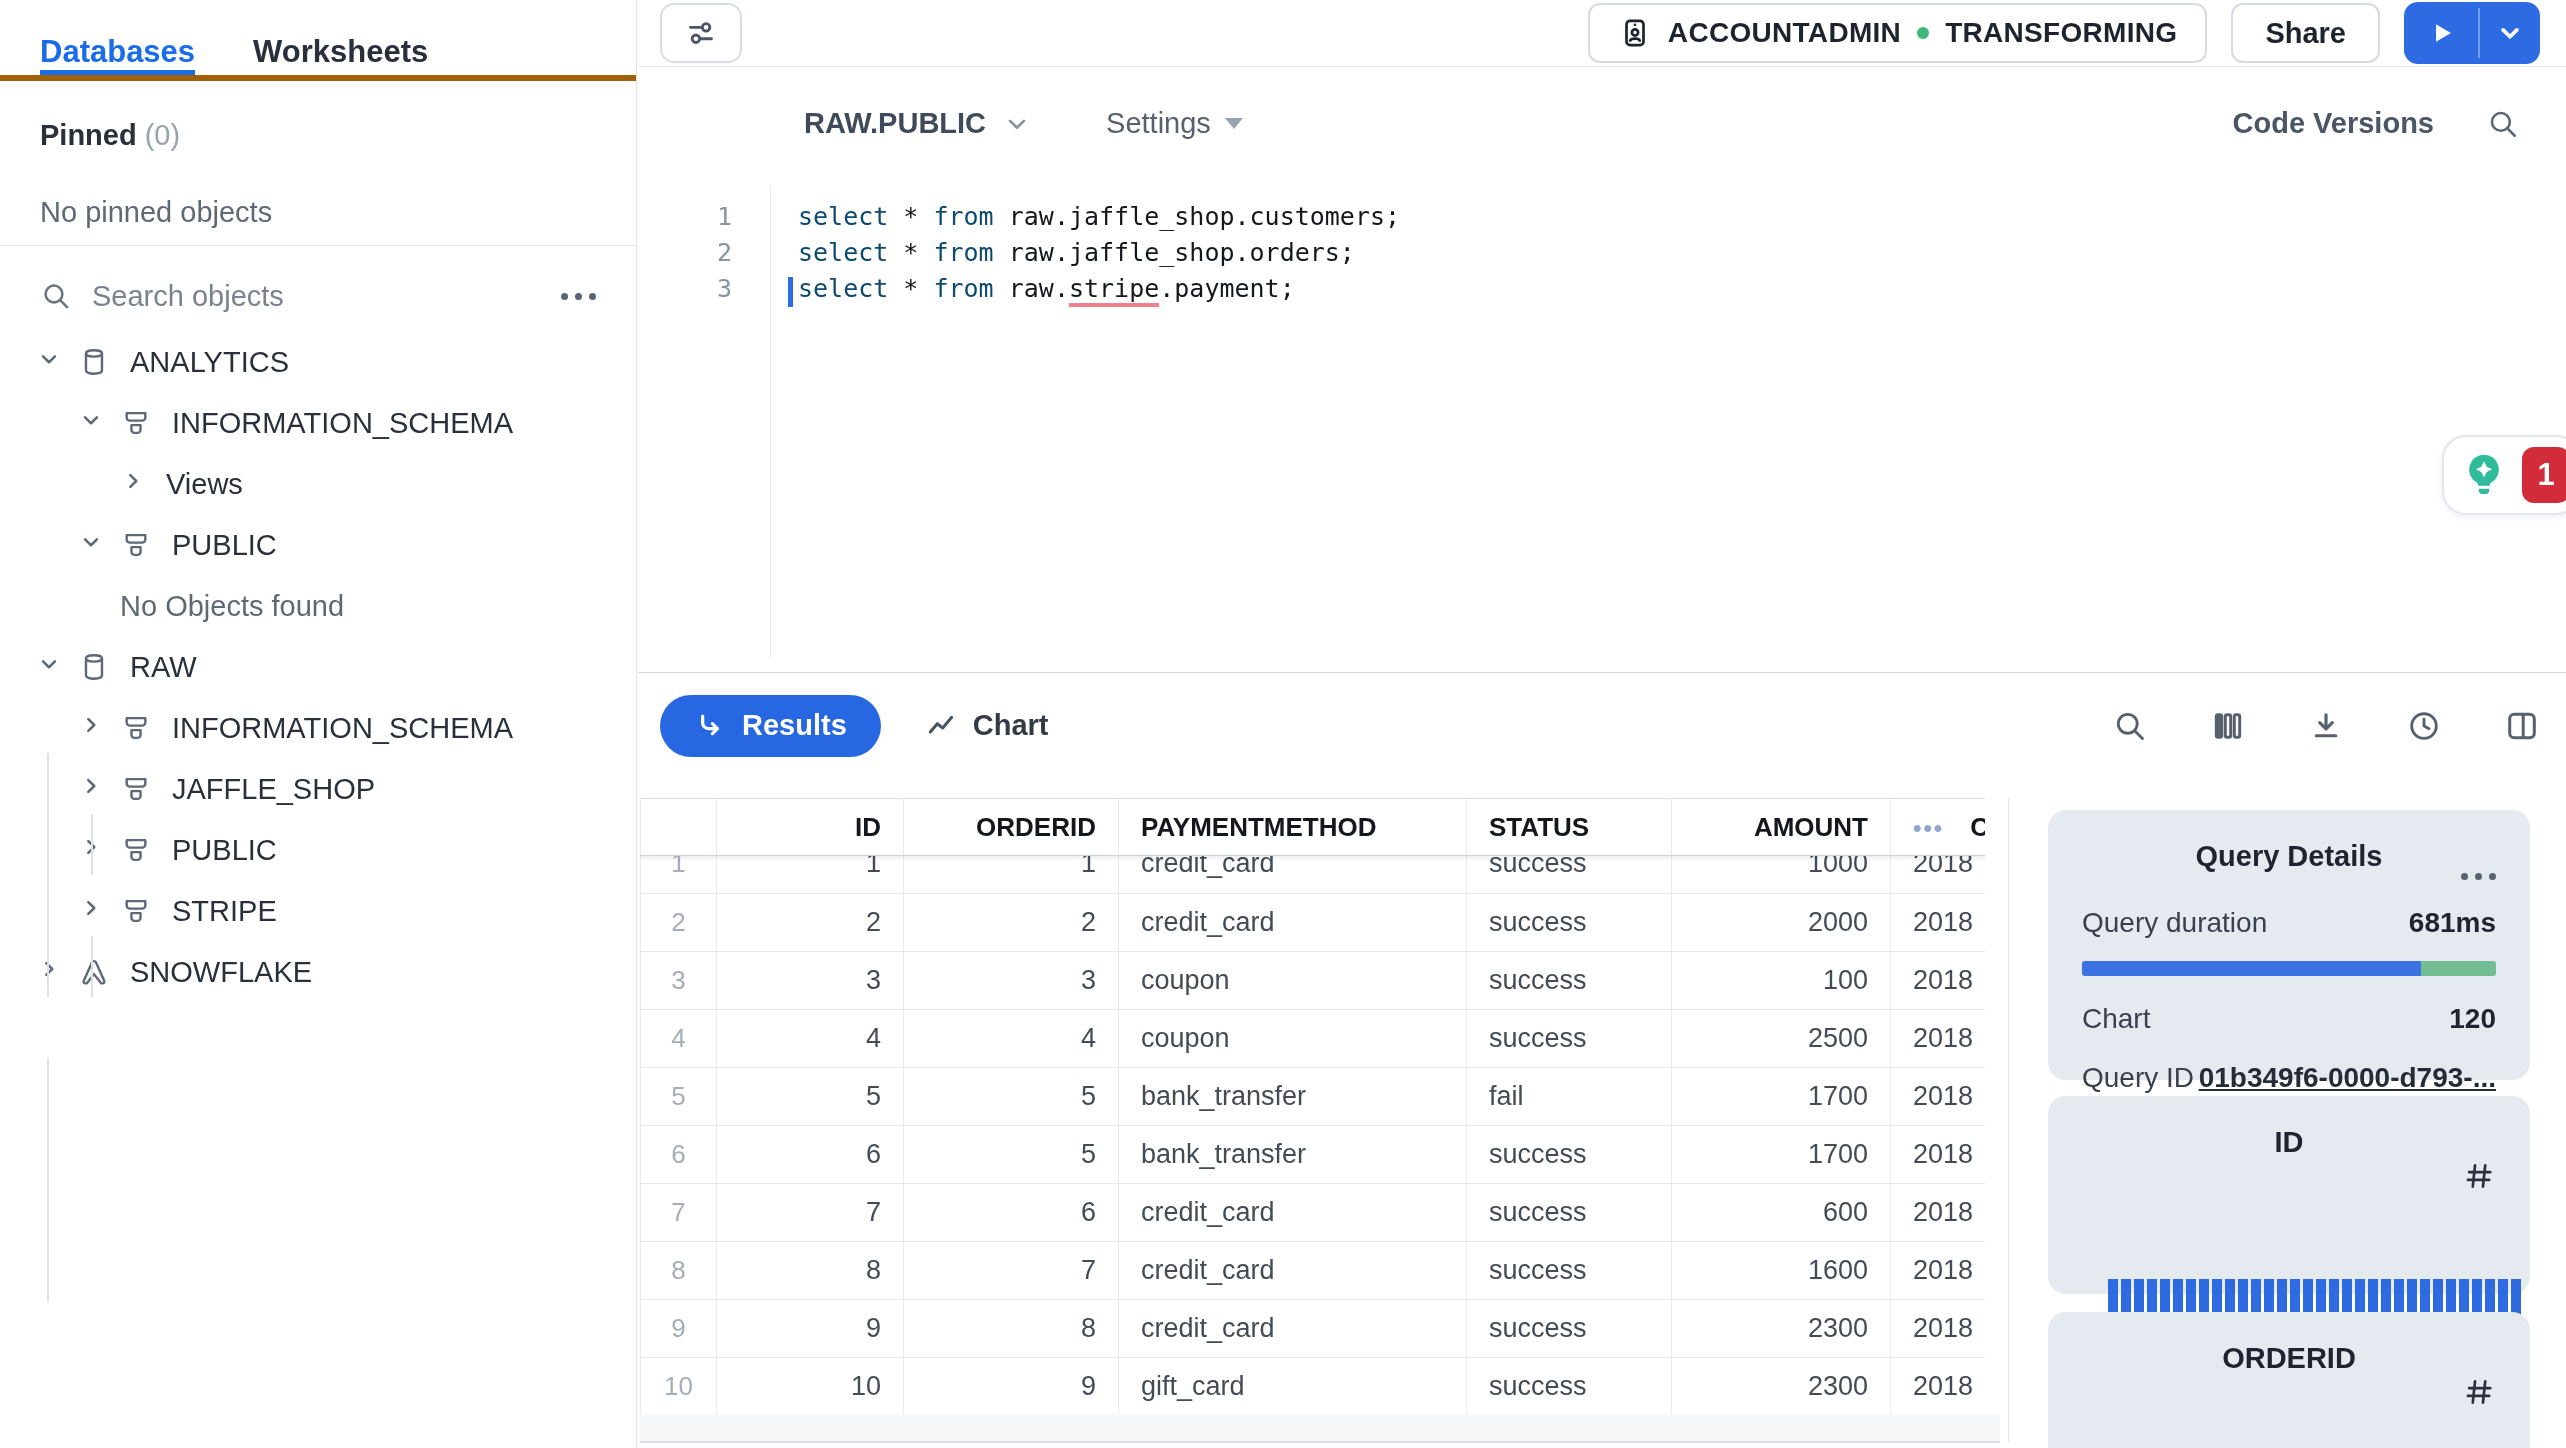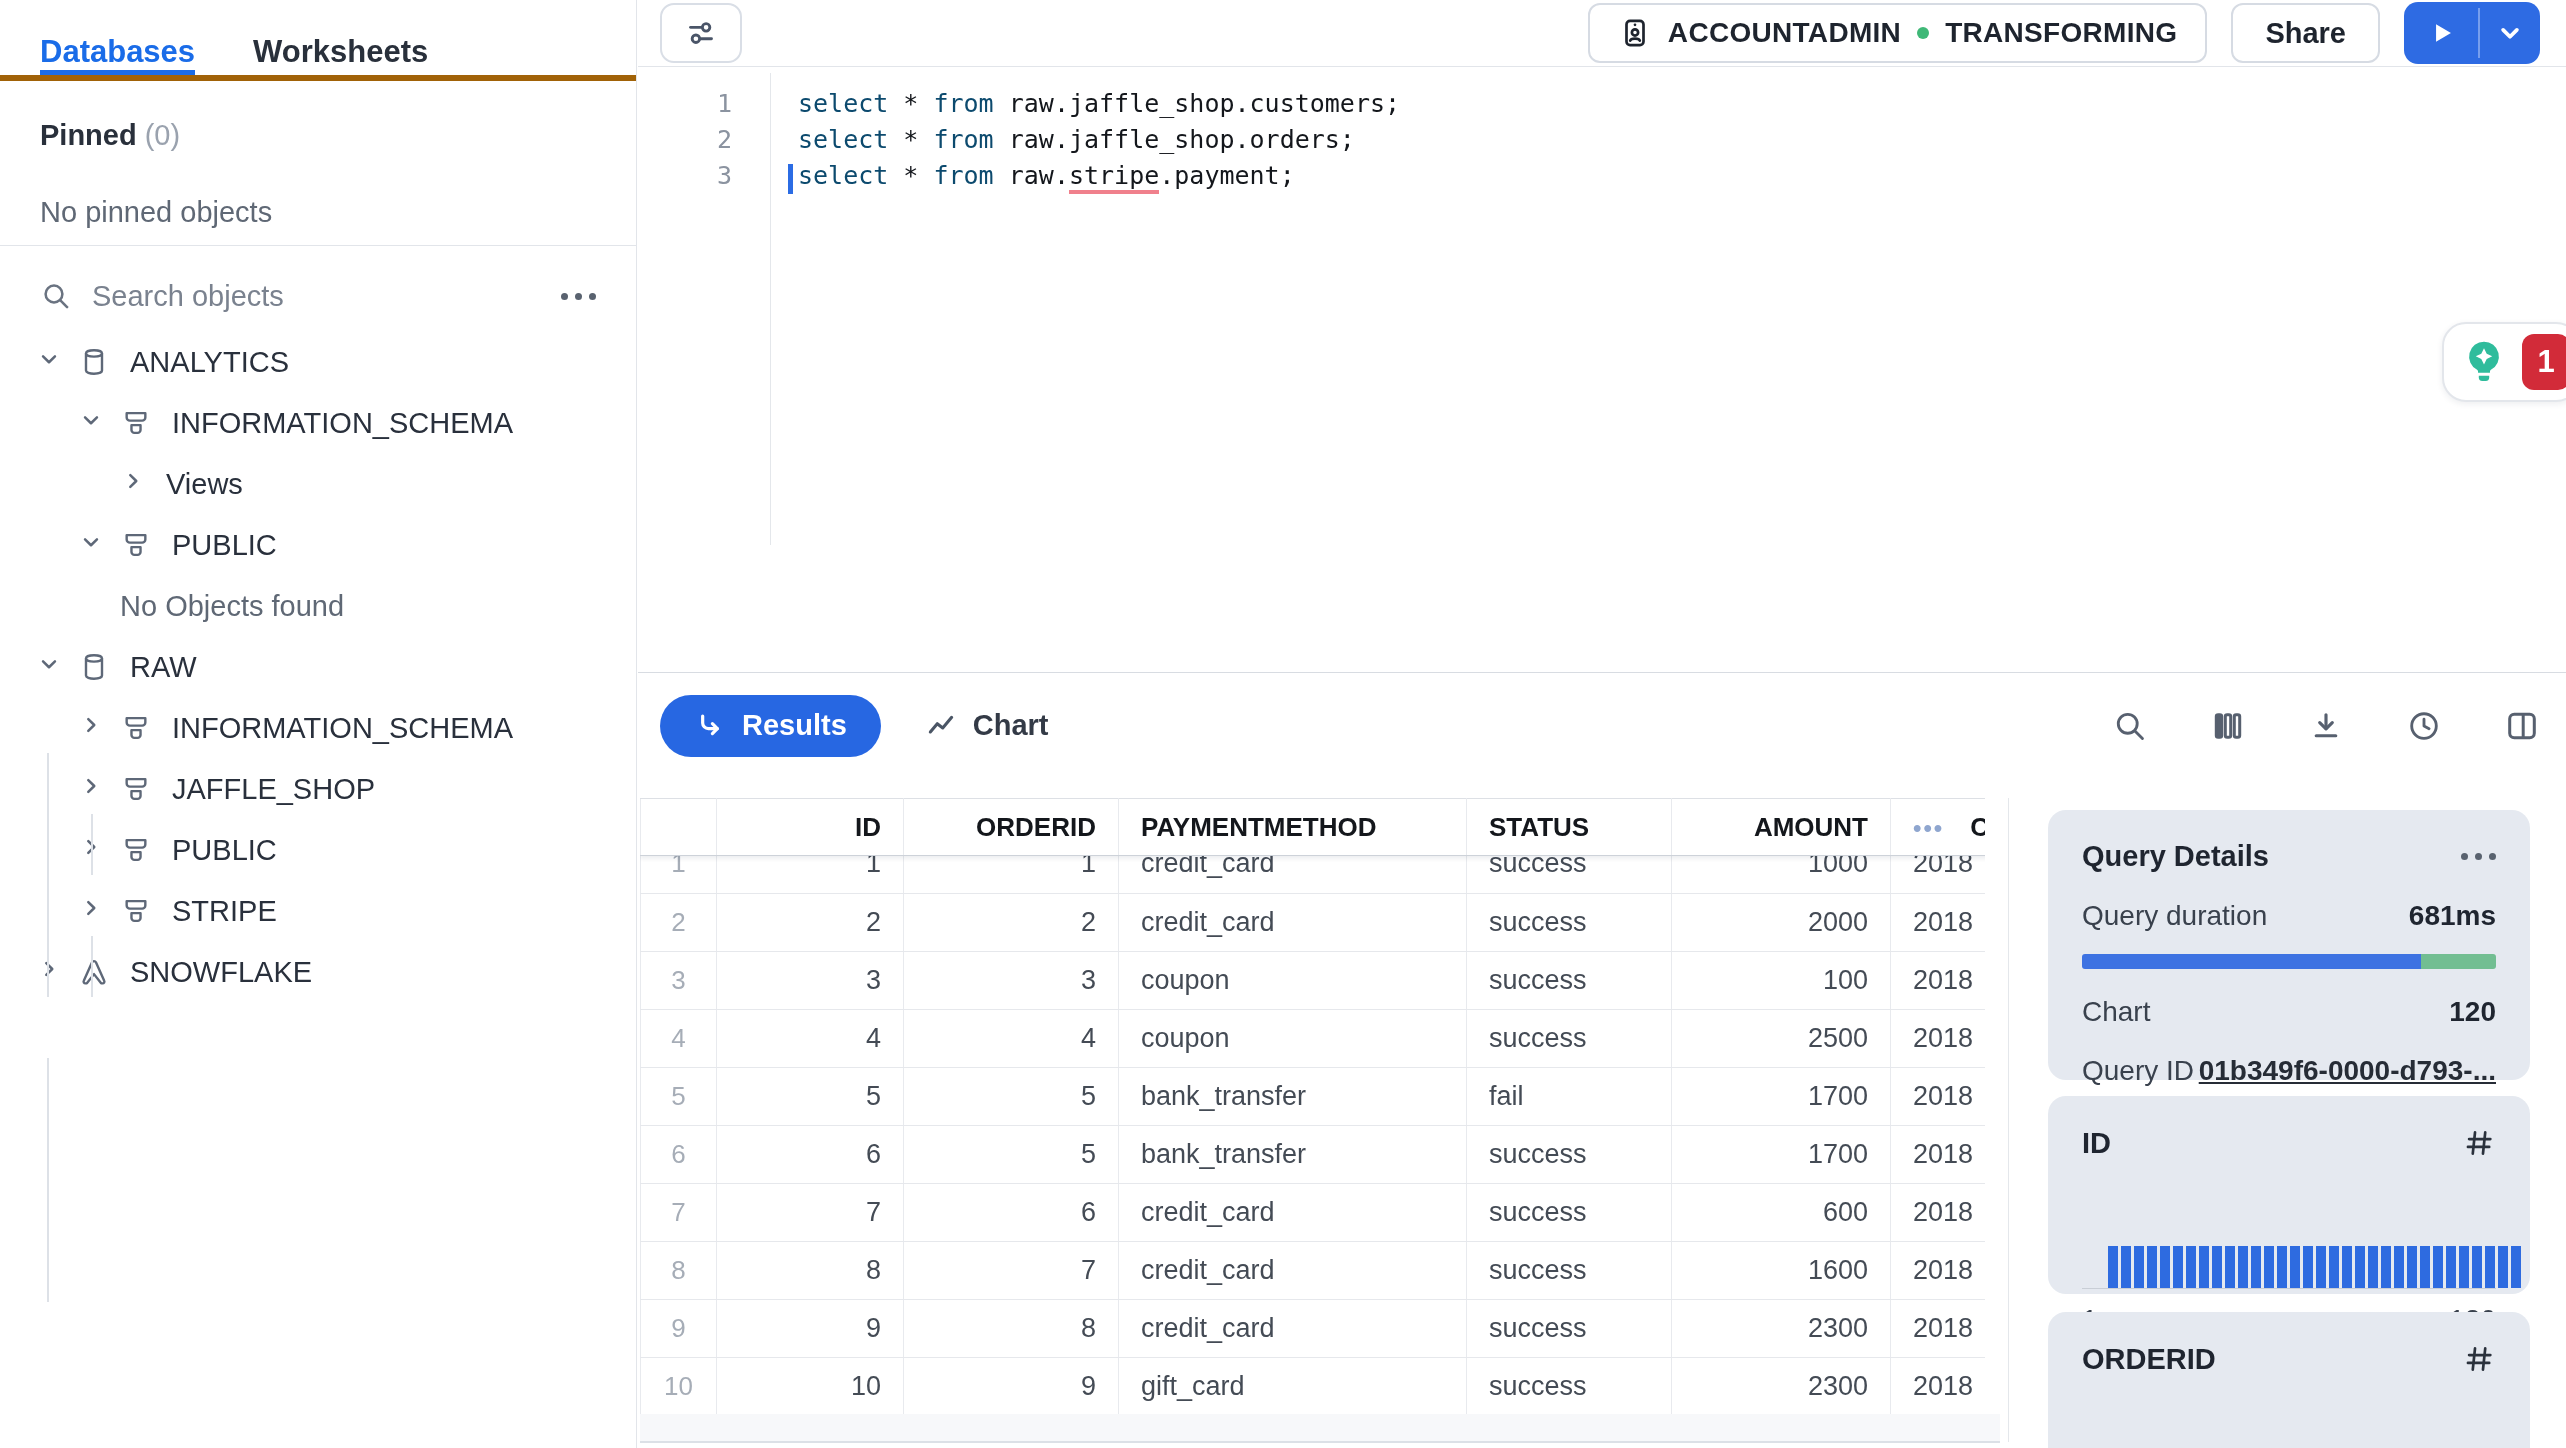--- a/index.html
+++ b/index.html
@@ -92,21 +92,21 @@
   .tbl-body{position:absolute;top:37px;left:0;z-index:1;}
   .tbl-body td{height:58px;border-bottom:1px solid #E6E8EC;font-size:27px;color:#444B55;padding:0 22px;}
   .tbl-body td.rownum{color:#A6ADB7;text-align:center;font-size:26px;padding:0;}
   .tbl-body td.al-r{text-align:right;}
   .scroll-line{position:absolute;top:798px;bottom:6px;left:1370px;width:1px;background:#E4E7EB;}
   .res-bottom{position:absolute;left:2px;top:1414px;width:1360px;height:29px;background:#F7F8FA;border-bottom:2px solid #DCE0E6;}
 
   
   .details{position:absolute;left:1372px;top:778px;right:0;bottom:0;background:#fff;}
   .card{position:absolute;left:38px;width:482px;background:#E5E9F0;border-radius:18px;padding:30px 34px;}
-  .card-head{display:flex;align-items:center;}
+  .card-head{display:flex;align-items:center;flex-direction:column;}
   .card-title{font-size:29px;font-weight:600;color:#1F2530;}
   .card-head .right{margin-left:auto;color:#545D6A;cursor:pointer;}
   .qd-row{display:flex;align-items:center;margin-top:27px;font-size:28px;color:#39414D;}
   .qd-row .val{margin-left:auto;font-weight:600;color:#1F2530;}
   .qd-bar{margin-top:22px;height:15px;border-radius:3px;overflow:hidden;display:flex;}
   .qd-bar .blue{background:#3D72E2;}
   .qd-bar .green{background:#72BE92;flex:1;}
   .qd-link{margin-left:auto;font-size:28px;font-weight:600;color:#262C36;text-decoration:underline;cursor:pointer;}
   .hist{position:relative;margin-top:30px;height:112px;}
   .hist .bars{position:absolute;left:26px;bottom:14px;display:flex;align-items:flex-end;gap:3px;}
@@ -327,20 +327,43 @@
           <div class="run-sep"></div>
           <div class="run-more">
             <svg width="30" height="30" viewBox="0 0 24 24" fill="none" stroke="#fff" stroke-width="3" stroke-linecap="round" stroke-linejoin="round">
                 <path d="M6.5 9.5l5.5 5.5 5.5-5.5"></path>
               </svg>
           </div>
         </div>
       </div>
     </div>
 
+    <div class="ed-head">
+      <div class="ed-ctx">
+        <span>RAW.PUBLIC</span>
+        <span class="chev">
+          <svg width="30" height="30" viewBox="0 0 24 24" fill="none" stroke="currentColor" stroke-width="2.2" stroke-linecap="round" stroke-linejoin="round">
+              <path d="M6.5 9.5l5.5 5.5 5.5-5.5"></path>
+            </svg>
+        </span>
+      </div>
+      <div class="ed-settings">
+        <span>Settings</span>
+        <span class="tri-down"></span>
+      </div>
+      <div class="ed-right">
+        <span class="code-versions">Code Versions</span>
+        <span class="icon-btn">
+          <svg width="34" height="34" viewBox="0 0 24 24" fill="none" stroke="currentColor" stroke-width="1.8" stroke-linecap="round">
+              <circle cx="10.5" cy="10.5" r="6.3"></circle>
+              <path d="M15.3 15.3L20.3 20.3"></path>
+            </svg>
+        </span>
+      </div>
+    </div>
 
     <div class="code-wrap">
       <div class="gutter-line"></div>
       <div class="code-lines" id="code">
           <div class="code-line-row">
             <span class="ln">1</span>
             <span class="cl"><span class="tok-kw">select</span><span class=""> * </span><span class="tok-kw">from</span><span class=""> raw.jaffle_shop.customers;</span></span>
           </div>
           <div class="code-line-row">
             <span class="ln">2</span>

